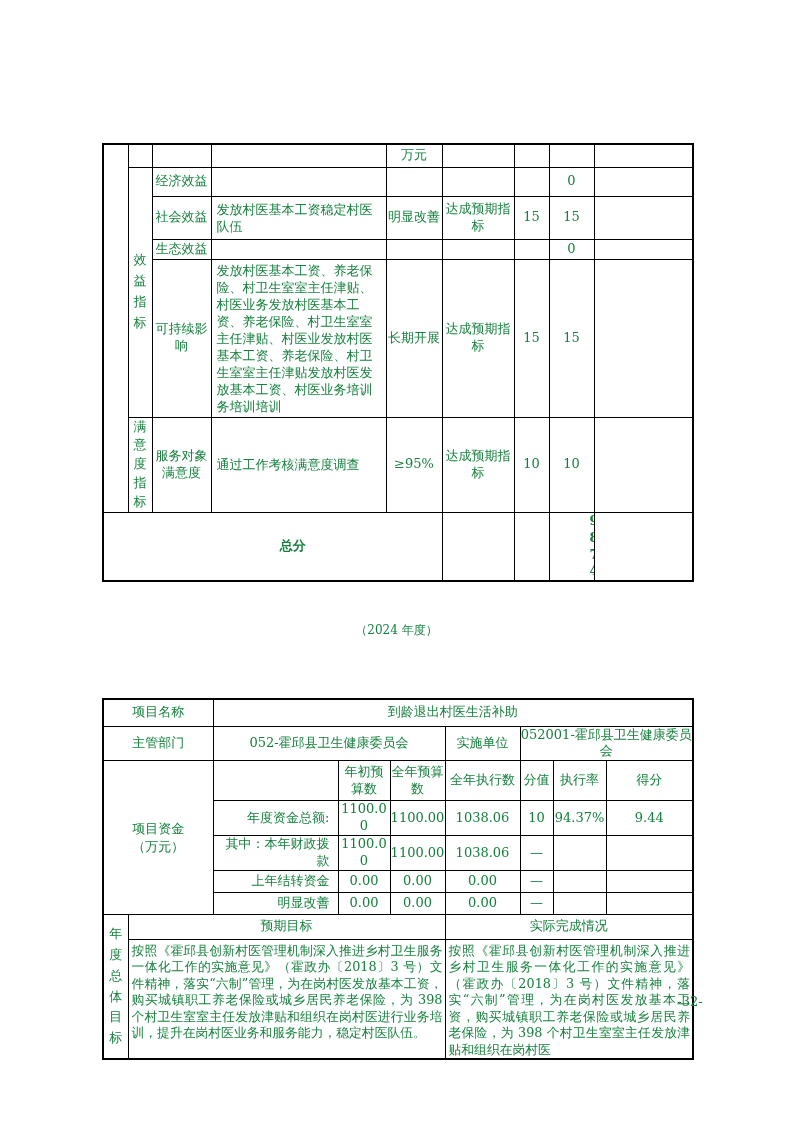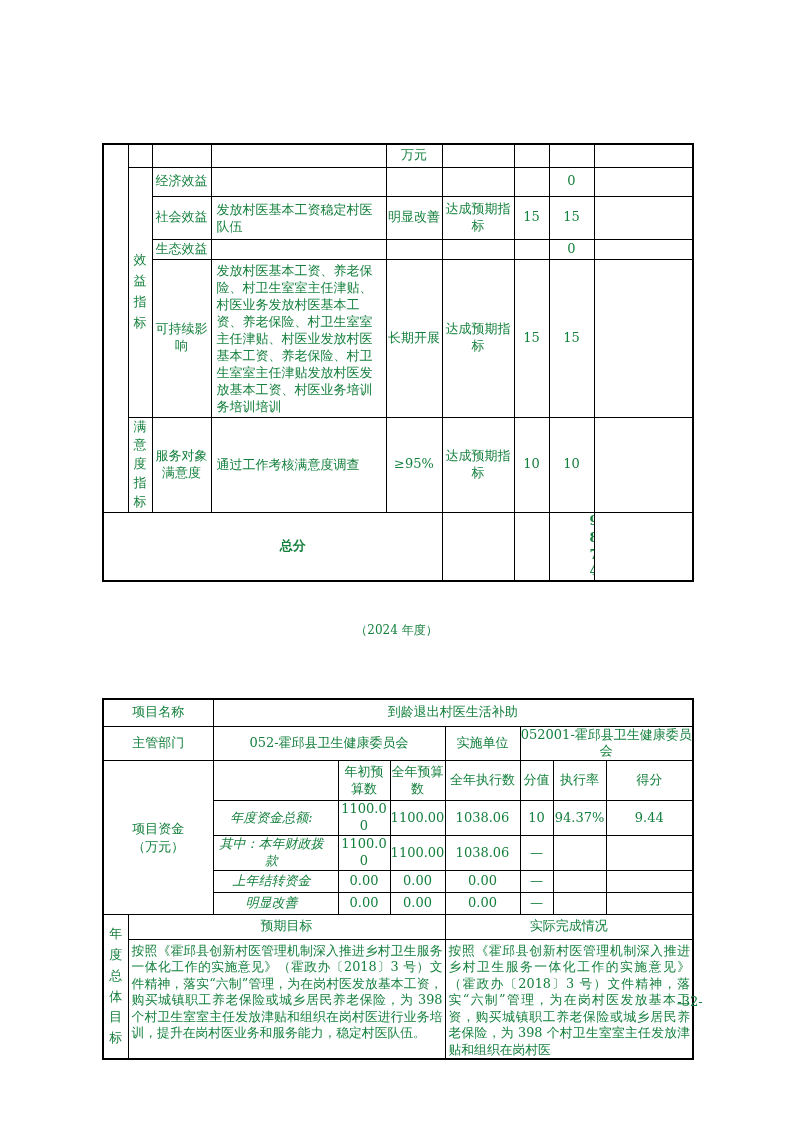--- a/index.html
+++ b/index.html
@@ -24,21 +24,21 @@
     vertical-align:middle;
     text-align:center;
     padding:0;
     overflow:hidden;
     word-break:break-all;
   }
   
   #score-table{left:102px;top:143px;width:590px;}
   
   #project-table{left:102px;top:668px;width:590px;margin-top:30px;}
-  .txt-right{text-align:center;padding-right:8px;font-style:italic;}
+  .txt-right{text-align:right;padding-right:8px;}
   .content-cell{text-align:left;padding:2px 5px;line-height:17px;margin-top:40px;}
   .vstack{
     display:inline-block;
     width:1.08em;
     word-break:break-all;
     line-height:1.45;
     text-align:center;
   }
   .vstack.tall{line-height:1.6;}
   .bold{font-weight:bold;padding-left:40px;}

